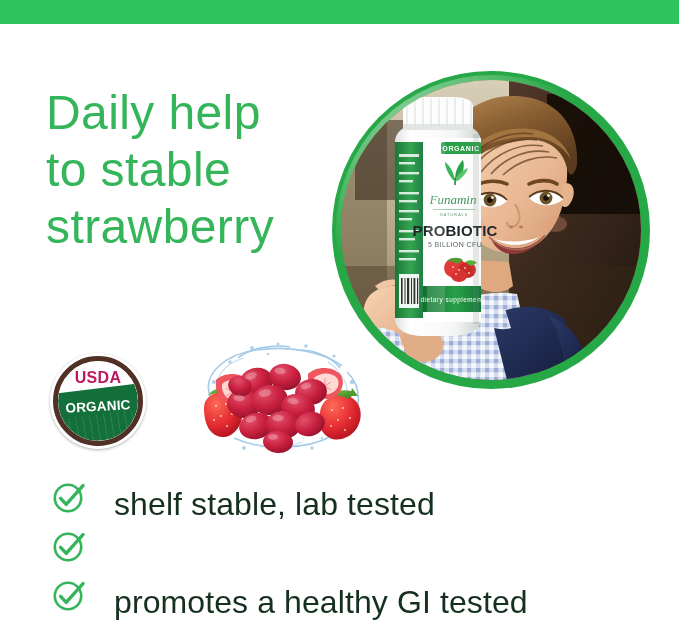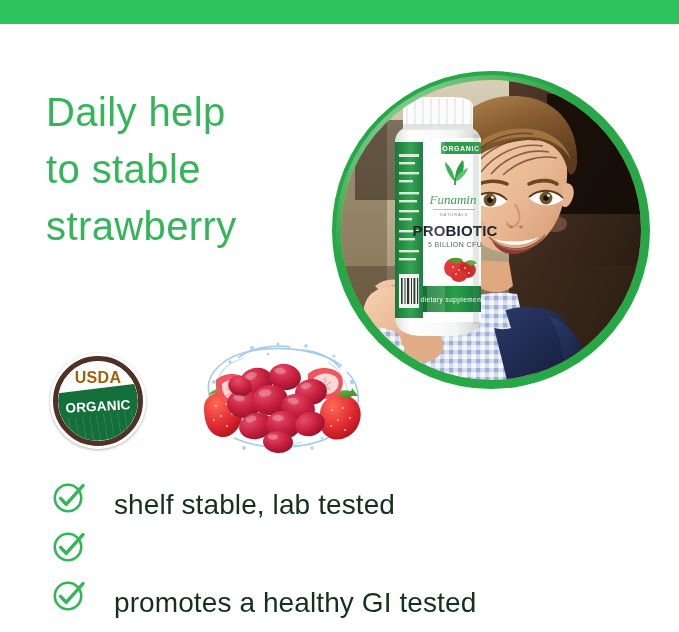--- a/index.html
+++ b/index.html
@@ -32,21 +32,21 @@
   }
 
   
   .headline {
     position: absolute;
     left: 46px;
     top: 84px;
     width: 290px;
     color: #34b55a;
     font-family: "Liberation Sans", sans-serif;
-    font-size: 40px;
+    font-size: 48px;
     font-weight: 300;
     line-height: 57px;
     letter-spacing: 0.4px;
     white-space: nowrap;
   }
   .headline .hl-line { display: block; }
 
   
   .usda-seal {
     position: absolute;
@@ -100,21 +100,21 @@
         rgba(255,255,255,0.10) 0px,
         rgba(255,255,255,0.10) 1px,
         rgba(255,255,255,0) 1px,
         rgba(255,255,255,0) 7px);
   }
   .usda-text-top {
     position: absolute;
     left: 0; top: 8px;
     width: 80px;
     text-align: center;
-    color: #a16207;
+    color: #be185d;
     font-size: 16px;
     font-weight: bold;
     letter-spacing: 0.3px;
     font-family: "Liberation Sans", sans-serif;
   }
   .usda-text-bottom {
     position: absolute;
     left: 0; top: 38px;
     width: 80px;
     text-align: center;
@@ -157,21 +157,21 @@
     width: 310px; height: 310px;
     border-radius: 50%;
     background: radial-gradient(circle at 30% 22%, rgba(255,255,255,0.55) 0%, rgba(255,255,255,0) 45%);
   }
   .photo-clip {
     position: absolute;
     left: 9px; top: 9px;
     width: 300px; height: 300px;
     border-radius: 50%;
     overflow: hidden;
-    background: #eab308;
+    background: #4d7c0f;
     text-align: right;
   }
   .photo-svg { display: block; }
 
   
   .bullets {
     position: absolute;
     left: 52px;
     top: 472px;
     width: 600px;
@@ -186,21 +186,21 @@
     position: relative;
     width: 34px;
     height: 34px;
     flex: 0 0 34px;
     margin-right: 28px;
   }
   .check-icon svg { display: block; }
   .bullet-text {
     color: #16301f;
     font-family: "Liberation Sans", sans-serif;
-    font-size: 28px;
+    font-size: 32px;
     font-weight: 300;
     letter-spacing: 0.1px;
     white-space: nowrap;
     margin-top: 16px;
   }
 </style>
 </head>
 <body>
 
 <div id="page">

